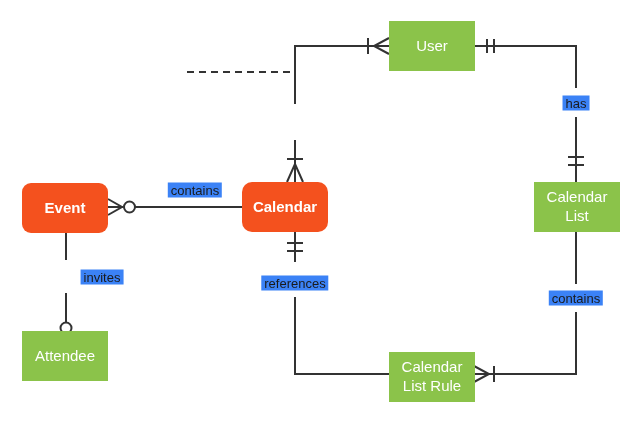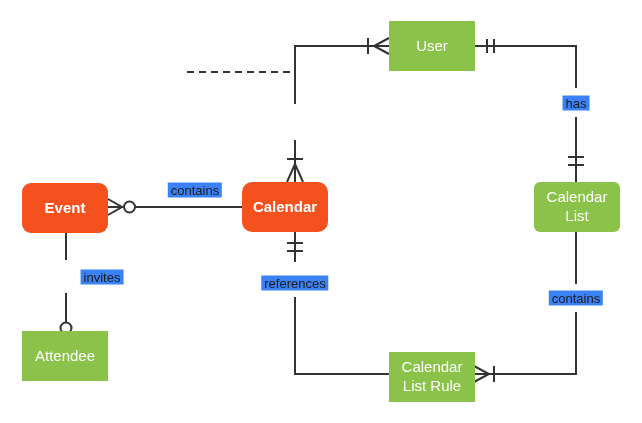--- a/index.html
+++ b/index.html
@@ -97,21 +97,21 @@
     </g>
   </svg>
 
 
   <div class="entity green" style="left:389px;top:21px;">User</div>
 
   <div class="entity orange" style="left:22px;top:183px;border-radius:9px;">Event</div>
 
   <div class="entity orange" style="left:242px;top:182px;border-radius:10px;">Calendar</div>
 
-  <div class="entity green" style="left:534px;top:182px;border-radius:6px;">Calendar List</div>
+  <div class="entity green" style="left:534px;top:182px;">Calendar List</div>
 
   <div class="entity green" style="left:22px;top:331px;">Attendee</div>
 
   <div class="entity green" style="left:389px;top:352px;">Calendar List Rule</div>
 
   <div class="rel-label" style="left:195px;top:190px;">contains</div>
 
 
   <div class="rel-label" style="left:576px;top:103px;">has</div>
 

